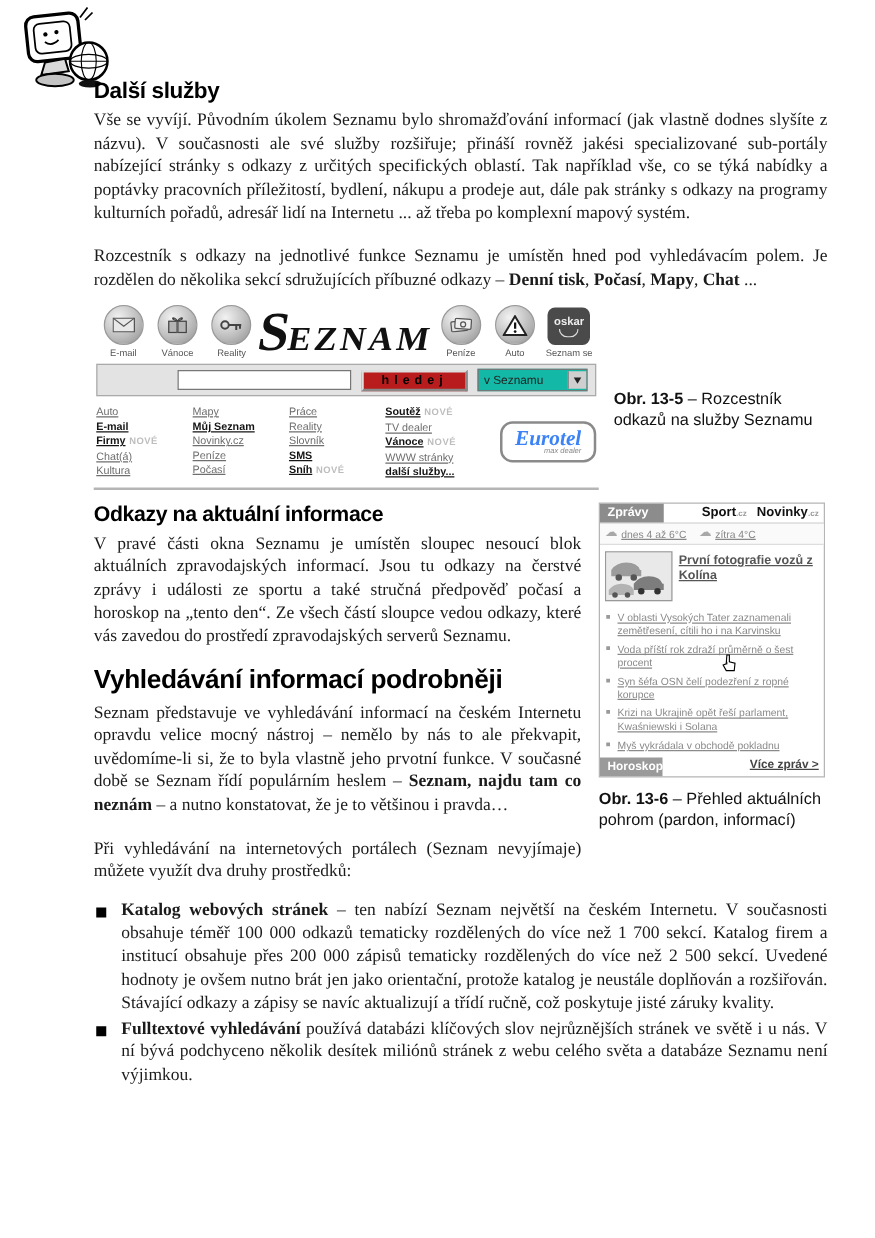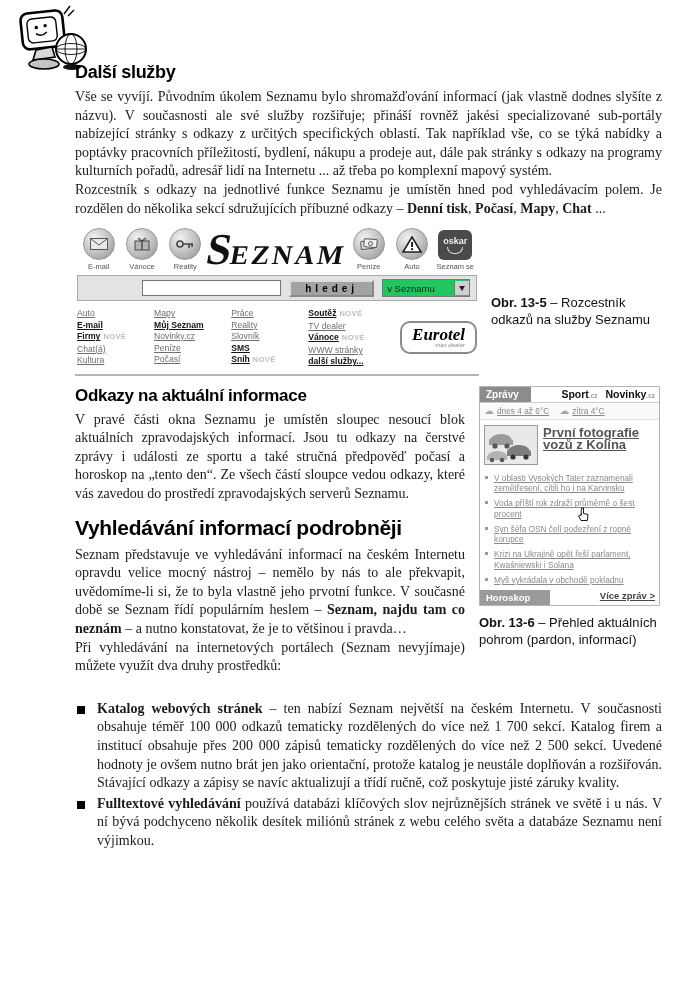--- a/index.html
+++ b/index.html
@@ -6,21 +6,21 @@
   .page{position:relative;width:700px;height:894px;background:#fff;overflow:hidden;
         font-family:"Liberation Serif",serif;color:#1b1b1b;}
   
   .mascot{position:absolute;left:12px;top:4px;width:84px;height:86px;}
   
   .flow{position:absolute;left:75px;top:62px;width:587px;}
   h1.sec{font-family:"Liberation Sans",sans-serif;font-weight:bold;font-size:18px;
          letter-spacing:-0.3px;margin:0 0 5px 0;color:#000;}
   h1.big{font-size:21px;margin-top:12px;margin-bottom:6px;}
   p.body{font-size:14px;line-height:18.6px;text-align:justify;margin:0;}
-  p.body + p.body{margin-top:0;}
+  p.body + p.body{margin-top:16px;}
   .b{font-weight:bold;}
   
   .figrow{display:flex;gap:12px;margin-top:8px;}
   .fig135{width:404px;font-family:"Liberation Sans",sans-serif;}
   .f5-icons{display:flex;align-items:flex-end;justify-content:space-between;padding:2px 2px 3px 2px;}
   .icn{display:flex;flex-direction:column;align-items:center;width:44px;}
   .icn .lbl{font-size:7.5px;color:#555;margin-top:2px;white-space:nowrap;}
   .ball{width:30px;height:30px;border-radius:50%;
         background:radial-gradient(circle at 35% 30%,#f2f2f2,#b9b9b9 60%,#8d8d8d);
         border:1px solid #999;display:flex;align-items:center;justify-content:center;}
@@ -29,38 +29,38 @@
   .seznam-logo .s1{font-size:44px;line-height:40px;}
   .seznam-logo .s2{font-size:27px;letter-spacing:3px;}
   .oskar-box{width:34px;height:30px;border-radius:6px;background:#4a4a4a;color:#eee;
              display:flex;flex-direction:column;align-items:center;justify-content:center;}
   .oskar-box .otxt{font-size:9px;font-weight:bold;line-height:9px;}
   .oskar-box .smile{width:14px;height:6px;border:1.6px solid #ddd;border-top:none;
                     border-radius:0 0 10px 10px;margin-top:1px;}
   .f5-search{display:flex;align-items:center;gap:8px;border:1px solid #aaa;background:#e3e3e3;
              padding:3px 6px 3px 64px;margin:1px 2px;}
   .f5-input{width:140px;height:14px;border:1px solid #777;background:#fff;font-size:10px;padding:0 2px;}
-  .f5-btn{border:2px outset #ddd;background:#a3a3a3;color:#000;font-size:10px;font-weight:bold;
+  .f5-btn{border:2px outset #ddd;background:#b91c1c;color:#000;font-size:10px;font-weight:bold;
           letter-spacing:4px;padding:1px 14px;font-family:"Liberation Sans",sans-serif;}
-  .f5-sel{display:flex;align-items:center;border:1px solid #777;background:#22c55e;height:16px;
+  .f5-sel{display:flex;align-items:center;border:1px solid #777;background:#14b8a6;height:16px;
           font-size:9.5px;padding-left:4px;width:86px;justify-content:space-between;color:#222;}
   .f5-sel .arrowbox{width:14px;height:14px;background:#cfcfcf;border-left:1px solid #777;
           display:flex;align-items:center;justify-content:center;}
   .tri{width:0;height:0;border-left:3.5px solid transparent;border-right:3.5px solid transparent;
        border-top:5px solid #222;}
   .f5-links{display:flex;padding:6px 2px 7px 2px;border-bottom:2px solid #b5b5b5;}
   .lcol{width:79px;display:flex;flex-direction:column;gap:1px;}
   .lk{font-size:8.6px;line-height:10.5px;color:#6e6e6e;text-decoration:underline;white-space:nowrap;cursor:pointer;}
   .lk.bd{color:#141414;font-weight:bold;}
   .badge{font-size:7.5px;font-weight:bold;color:#bdbdbd;text-decoration:none;display:inline-block;
          margin-left:3px;letter-spacing:0.4px;}
   .eurotel{margin-left:2px;align-self:center;border:2px solid #8a8a8a;border-radius:10px;
            padding:3px 10px 4px 10px;text-align:center;background:#fff;}
   .eurotel .en{font-family:"Liberation Serif",serif;font-style:italic;font-weight:bold;
-               font-size:17px;color:#000000;line-height:17px;}
+               font-size:17px;color:#3b82f6;line-height:17px;}
   .eurotel .et{font-size:6px;color:#888;font-style:italic;text-align:right;margin-top:-1px;}
   .caption{font-family:"Liberation Sans",sans-serif;font-size:13px;line-height:17px;color:#111;}
   .caption .cb{font-weight:bold;}
   .cap135{flex:1;padding-top:68px;}
   
   .mid{display:flex;gap:14px;margin-top:10px;}
   .mid-left{width:390px;}
   .mid-right{width:183px;}
   
   .fig136{border:1px solid #b5b5b5;background:#fff;font-family:"Liberation Sans",sans-serif;width:181px;box-sizing:border-box;}
@@ -68,33 +68,33 @@
   .tab{background:#8c8c8c;color:#fff;font-weight:bold;font-size:10px;padding:2px 12px 2px 6px;}
   .f6-logos{margin-left:auto;padding-right:4px;font-weight:bold;font-size:10.5px;color:#111;white-space:nowrap;}
   .f6-logos .cz{font-size:6.5px;color:#999;}
   .f6-logos .lg2{margin-left:5px;}
   .f6-weather{display:flex;gap:10px;align-items:center;padding:3px 4px;border-bottom:1px solid #ddd;background:#fafafa;}
   .wx{display:flex;align-items:center;gap:3px;font-size:8.3px;color:#888;}
   .wx .wlk{text-decoration:underline;cursor:pointer;}
   .cloud{color:#a8a8a8;font-size:10px;line-height:10px;font-family:"DejaVu Sans",sans-serif;}
   .f6-top{display:flex;gap:5px;padding:5px 4px;}
   .thumb{width:52px;height:38px;border:1px solid #999;background:#ececec;flex:none;}
-  .headline{font-size:13px;line-height:12.5px;font-weight:bold;color:#555;text-decoration:underline;cursor:pointer;margin-top:2px;}
+  .headline{font-size:10px;line-height:12.5px;font-weight:bold;color:#555;text-decoration:underline;cursor:pointer;margin-top:2px;}
   .f6-list{padding:3px 3px 0 5px;}
   .nitem{position:relative;padding-left:9px;margin-bottom:5px;font-size:8.3px;line-height:10.3px;}
   .nitem::before{content:"";position:absolute;left:0;top:3px;width:3px;height:3px;background:#9a9a9a;}
   .nlk{color:#8a8a8a;text-decoration:underline;cursor:pointer;}
   .hand{position:absolute;left:92px;top:9px;}
   .f6-foot{display:flex;align-items:flex-end;justify-content:space-between;margin-top:2px;}
   .more{font-size:9.5px;font-weight:bold;color:#444;text-decoration:underline;cursor:pointer;
         margin:0 4px 4px 0;}
-  .tab2{background:#9a9a9a;color:#fff;font-weight:bold;font-size:9.5px;padding:2px 20px 2px 6px;}
+  .tab2{background:#9a9a9a;color:#fff;font-weight:bold;font-size:9.5px;padding:2px 0 2px 6px;}
   .cap136{margin-top:8px;}
   
-  .bullets{margin-top:24px;}
+  .bullets{margin-top:12px;}
   .bitem{display:flex;margin-top:2px;}
   .bsq{flex:none;width:8px;height:8px;background:#000;margin:6px 12px 0 2px;}
   .btxt{flex:1;font-size:14px;line-height:18.6px;text-align:justify;}
   
   .footer{position:absolute;left:0;top:944px;width:700px;display:flex;align-items:flex-start;}
   .pgnum{width:73px;height:25px;background:#000;color:#fff;font-family:"Liberation Sans",sans-serif;
          font-weight:bold;font-size:15px;display:flex;align-items:center;justify-content:center;}
   .fright{flex:1;margin-right:38px;border-top:4px solid #000;text-align:right;padding-top:3px;
           font-family:"Liberation Sans",sans-serif;font-size:13px;font-weight:bold;color:#000;}
   .series{font-size:15px;letter-spacing:-0.3px;margin-left:0;font-weight:bold;}

